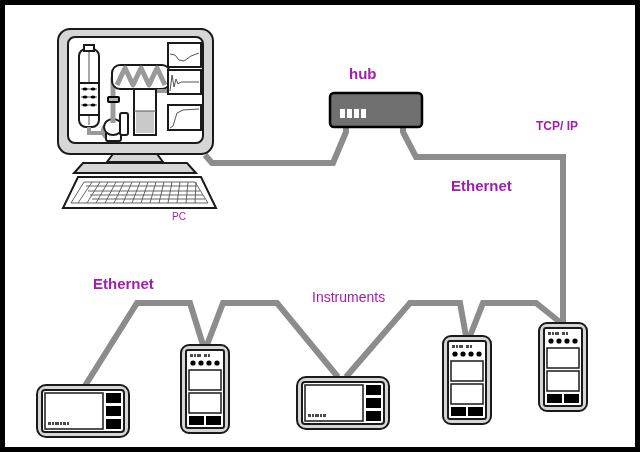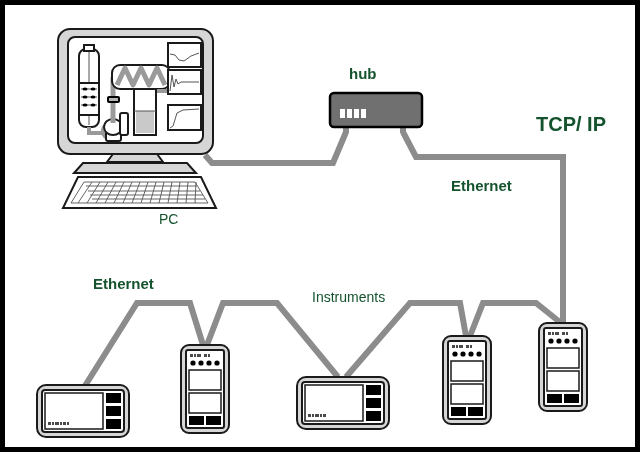--- a/index.html
+++ b/index.html
@@ -22,30 +22,30 @@
   }
   #canvas-layer {
     position: absolute;
     left: 0;
     top: 0;
     width: 630px;
     height: 442px;
   }
   .label {
     position: absolute;
-    color: #14532d;
+    color: #a21caf;
     white-space: nowrap;
     line-height: 1;
   }
   #label-hub      { left: 344px; top: 61px;  font-size: 15px; font-weight: bold; }
-  #label-tcpip    { left: 531px; top: 109px; font-size: 20px; font-weight: bold; }
+  #label-tcpip    { left: 531px; top: 115px; font-size: 12px; font-weight: bold; }
   #label-eth-r    { left: 446px; top: 173px; font-size: 15px; font-weight: bold; }
   #label-eth-l    { left: 88px;  top: 271px; font-size: 15px; font-weight: bold; }
   #label-instr    { left: 307px; top: 285px; font-size: 14px; font-weight: normal; }
-  #label-pc       { left: 154px; top: 207px; font-size: 14px; font-weight: normal; }
+  #label-pc       { left: 167px; top: 207px; font-size: 10px; font-weight: normal; }
 </style>
 </head>
 <body>
 
 <div id="diagram-frame">
 
   <svg id="canvas-layer" viewBox="0 0 630 442">
     <defs>
       <style>
         .cab  { fill: none; stroke: #8c8c8c; stroke-width: 6; stroke-linejoin: miter; stroke-linecap: butt; }

